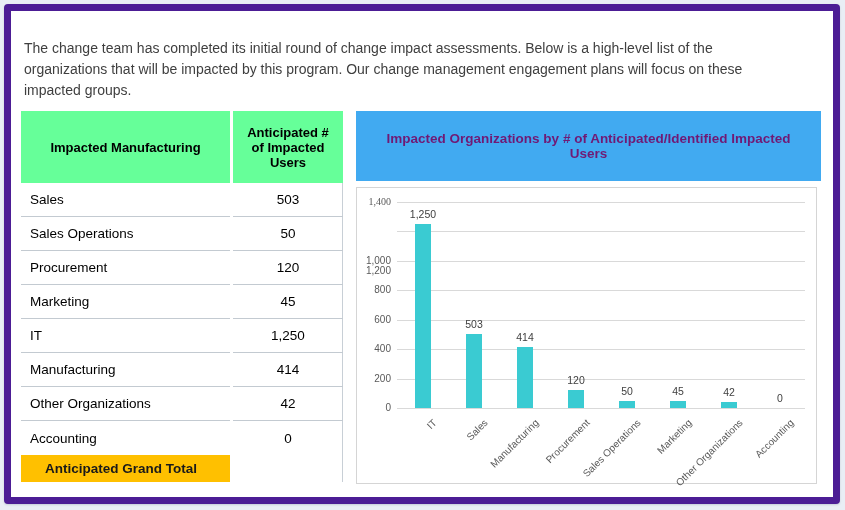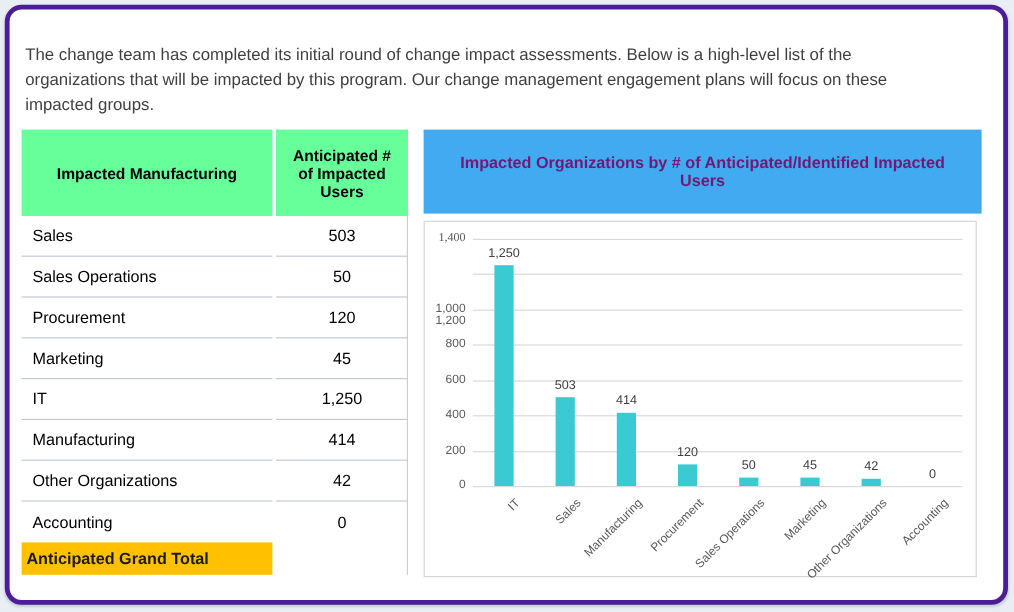--- a/index.html
+++ b/index.html
@@ -5,21 +5,21 @@
   * { margin:0; padding:0; box-sizing:border-box; }
   html,body { width:845px; height:510px; }
   body {
     background:#e9eef5;
     font-family:"Liberation Sans", sans-serif;
     position:relative;
     overflow:hidden;
   }
   .card {
     position:absolute; left:4px; top:4px; width:836px; height:500px;
-    background:#ffffff; border:4px solid #4c1d95; border-radius:14px;
+    background:#ffffff; border:7px solid #4c1d95; border-radius:4px;
     box-shadow:0 1px 2px rgba(90,110,130,.25);
   }
   .intro {
     position:absolute; left:13px; top:27px; width:775px;
     font-size:14px; line-height:21px; color:#3f3f3f;
   }
   
   .impact-table {
     position:absolute; left:10px; top:100px; width:322px;
     display:grid; grid-template-columns:209px 110px; column-gap:3px;
@@ -31,21 +31,21 @@
   }
   .td {
     height:34px; display:flex; align-items:center;
     font-size:13.5px; color:#000; border-bottom:1px solid #c3cad1;
     padding-left:9px;
   }
   .td.num, .tt.num { justify-content:center; padding-left:0; }
   .td.last { border-bottom:none; }
   .tt {
     background:var(--gold); height:27px; display:flex; align-items:center;
-    font-weight:bold; font-size:13.5px; color:#1a1a1a; padding-left:4px;
+    font-weight:bold; font-size:13.5px; color:#1a1a1a; padding-left:24px;
   }
   
   .chart-banner {
     position:absolute; left:345px; top:100px; width:465px; height:70px;
     background:var(--blue); display:flex; align-items:center; justify-content:center;
     font-weight:bold; font-size:13.5px; color:#701a75; text-align:center; padding:0 14px;
   }
   .chart-box {
     position:absolute; left:345px; top:176px; width:461px; height:297px;
     background:#ffffff; border:1px solid #d5d5d5;

